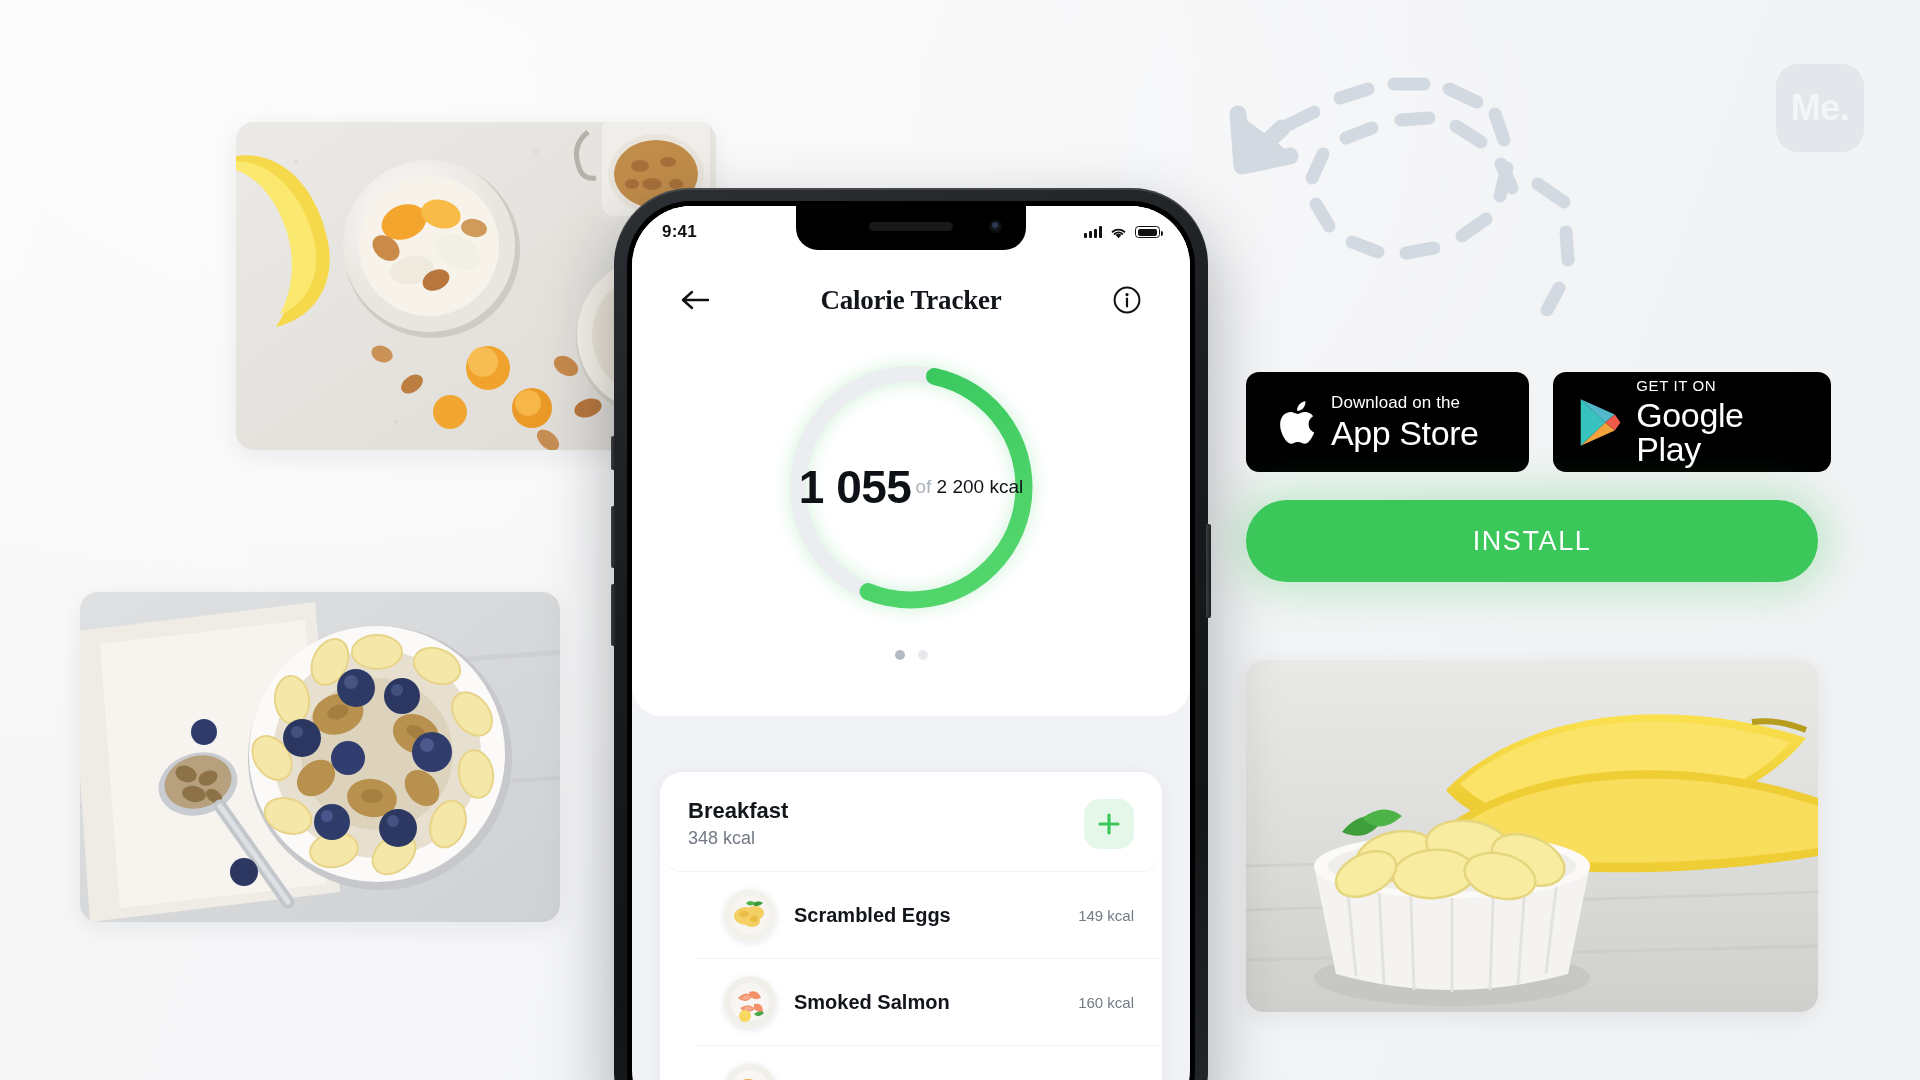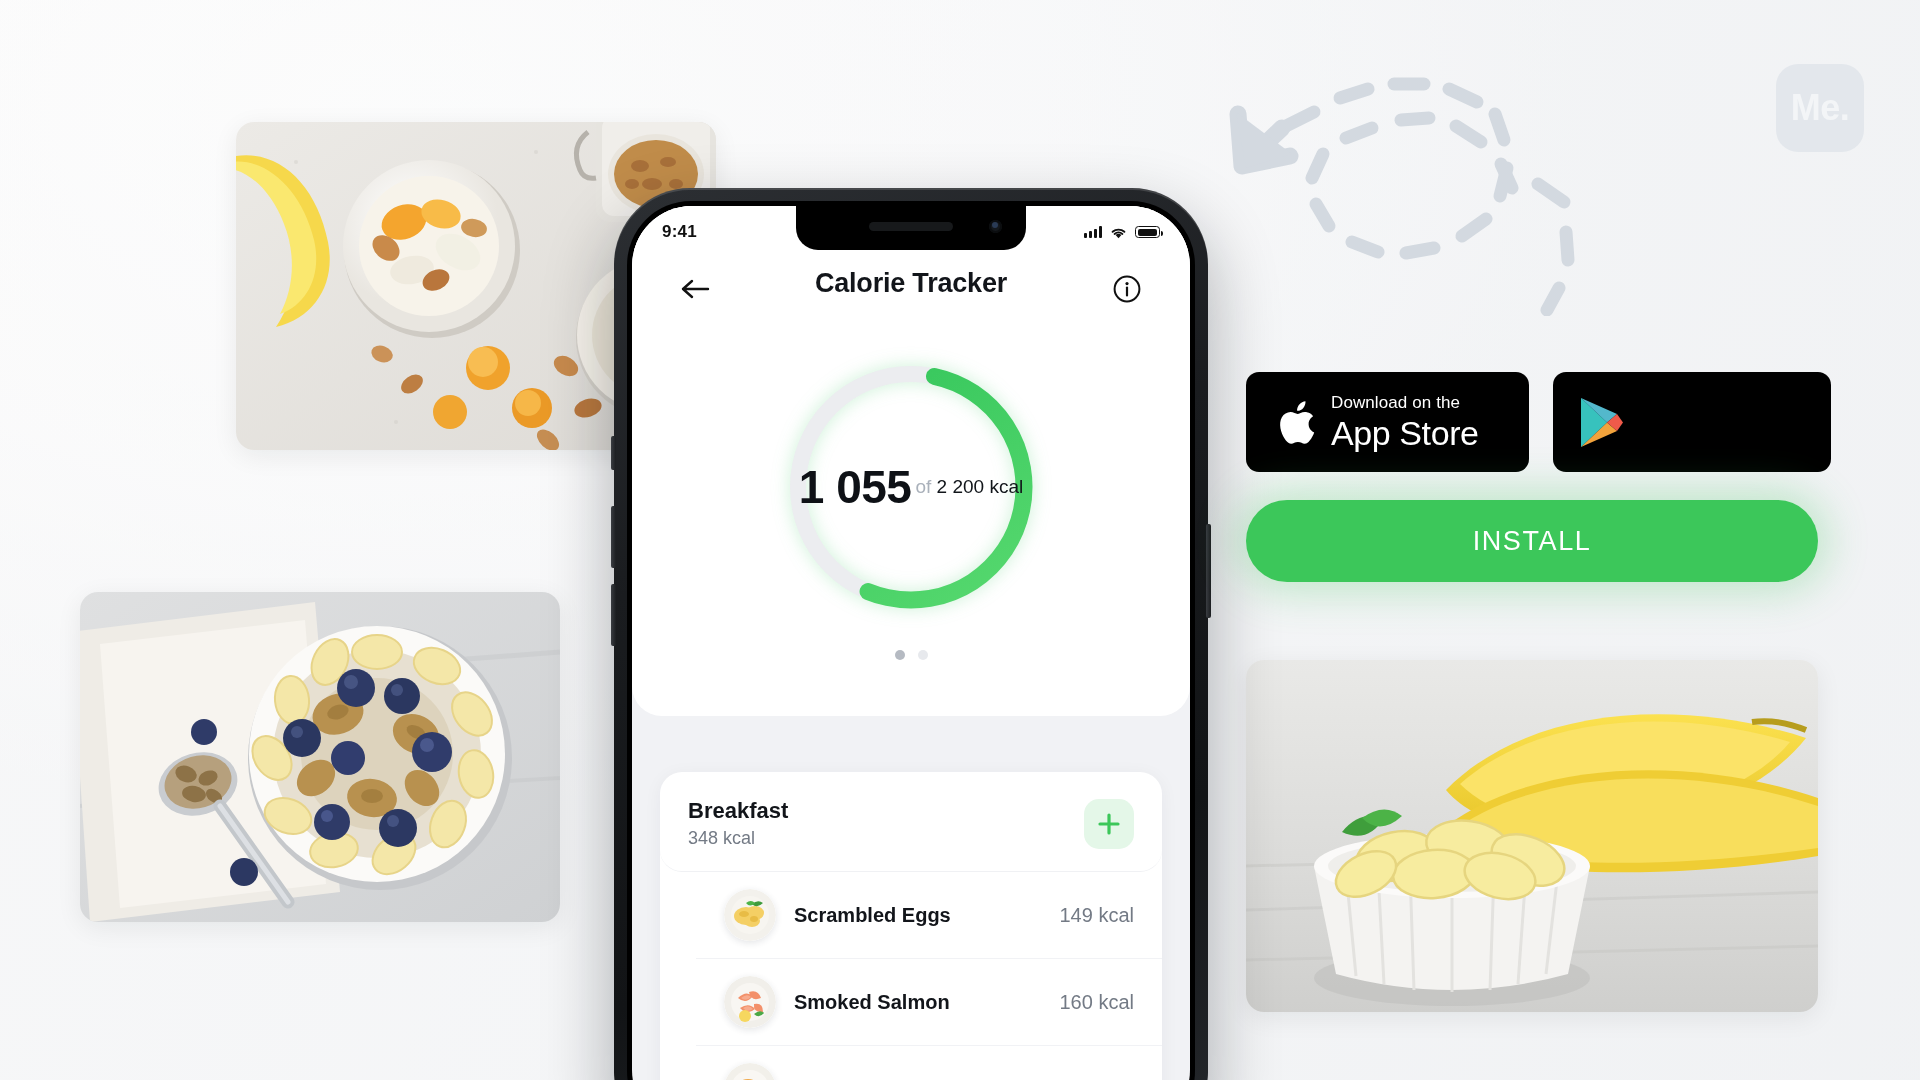--- a/index.html
+++ b/index.html
@@ -97,21 +97,21 @@
   .batt::after{ content:""; position:absolute; right:-4px; top:3.5px; width:2px; height:5px; background:#111; border-radius:0 2px 2px 0;}
   .batt i{ position:absolute; left:1.5px; top:1.5px; bottom:1.5px; width:19px; background:#111; border-radius:2px; }
 
   
   .top-card{
     position:absolute; top:0; left:0; right:0; height:510px; background:#fff;
     border-bottom-left-radius:30px; border-bottom-right-radius:30px;
   }
   .appbar{
     position:absolute; top:62px; left:0; right:0; height:64px;
-    display:flex; align-items:flex-start; padding:0 42px;
+    display:flex; align-items:center; padding:0 42px;font-family:Liberation Serif, serif;
   }
   .back-btn{ width:42px; height:42px; display:flex; align-items:center; justify-content:center; }
   .app-title{
     flex:1; text-align:center; font-size:27px; font-weight:700; color:#12151a; letter-spacing:-.2px;
   }
   .info-btn{ width:42px; height:42px; display:flex; align-items:center; justify-content:center; }
 
   .ring-wrap{ position:absolute; top:150px; left:0; right:0; display:flex; justify-content:center; }
   .ring{ position:relative; width:262px; height:262px; }
   .ring svg{ display:block; filter:drop-shadow(0 0 9px rgba(60,200,100,.26)); }
@@ -143,21 +143,21 @@
     width:50px; height:50px; border-radius:15px; background:#e4f7e8;
     display:flex; align-items:center; justify-content:center; border:none; cursor:pointer;
   }
   .food-row{
     display:flex; align-items:center; gap:18px;
     padding:17px 28px; border-bottom:1px solid #f1f2f5;margin-left:36px;
   }
   .food-thumb{ width:52px; height:52px; border-radius:50%; overflow:hidden; flex:0 0 auto; box-shadow:0 2px 7px rgba(30,40,60,.12); }
   .food-thumb svg{ display:block; }
   .food-name{ flex:1; font-size:20px; font-weight:700; color:#12151a; }
-  .food-kcal{ font-size:20px; color:#737a85; }
+  .food-kcal{ font-size:15px; color:#737a85; }
 
   
   .store-row{ position:absolute; left:1246px; top:372px; display:flex; gap:24px; }
   .badge{
     height:100px; border-radius:13px; background:#000; color:#fff;
     display:flex; align-items:center; gap:14px; padding:0 24px; cursor:pointer;
   }
   .badge .bt{ display:flex; flex-direction:column; justify-content:center; line-height:1; }
   .badge .bt .small{ font-size:17px; font-weight:400; letter-spacing:.1px; margin-bottom:5px; }
   .badge .bt .big{ font-size:34px; font-weight:500; letter-spacing:-.4px; }
@@ -591,18 +591,22 @@
     </div>
 
     <div class="badge" id="badge-googleplay">
       <svg width="48" height="53" viewBox="0 0 48 53">
         <path d="M4 2 L4 51 L30 26.5 Z" fill="#3bccb0"></path>
         <path d="M4 2 L30 26.5 L40 18 Z" fill="#61d8f0" opacity=".85"></path>
         <path d="M4 51 L30 26.5 L40 35 Z" fill="#f2a33c"></path>
         <path d="M40 18 L46 26.5 L40 35 L30 26.5 Z" fill="#ef5a4a"></path>
         <path d="M4 2 L4 51 L30 26.5 Z" fill="#2fa8e0" opacity=".28"></path>
       </svg>
+      <span class="bt">
+        <span class="small">GET IT ON</span>
+        <span class="big">Google Play</span>
+      </span>
     </div>
   </div>
 
   <button class="install">INSTALL</button>
 
 </div>
 
 </body></html>

